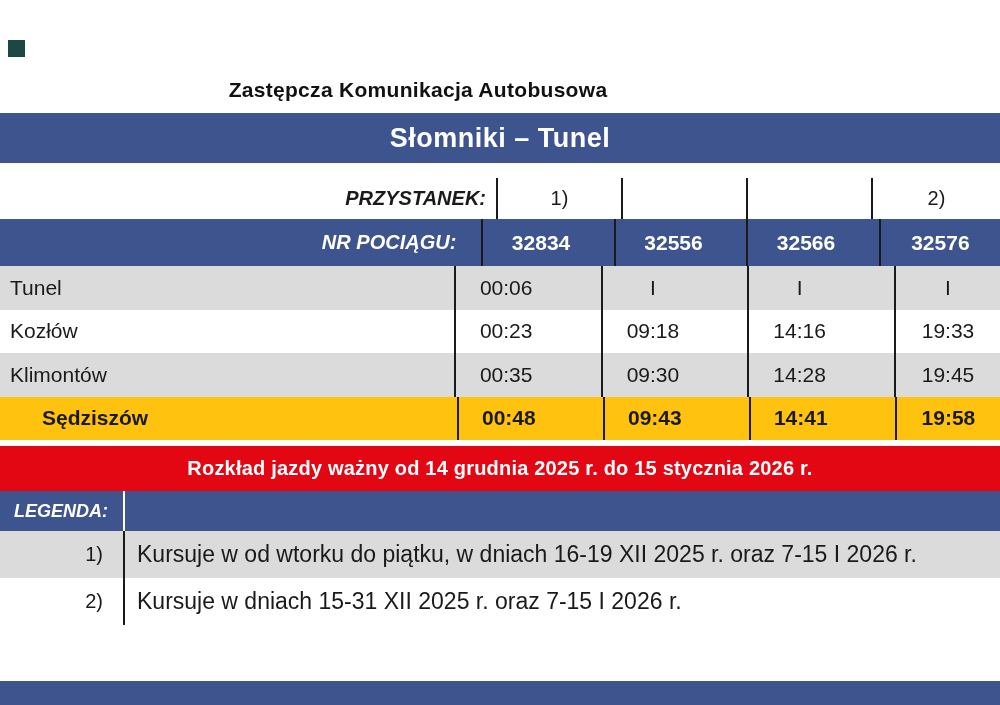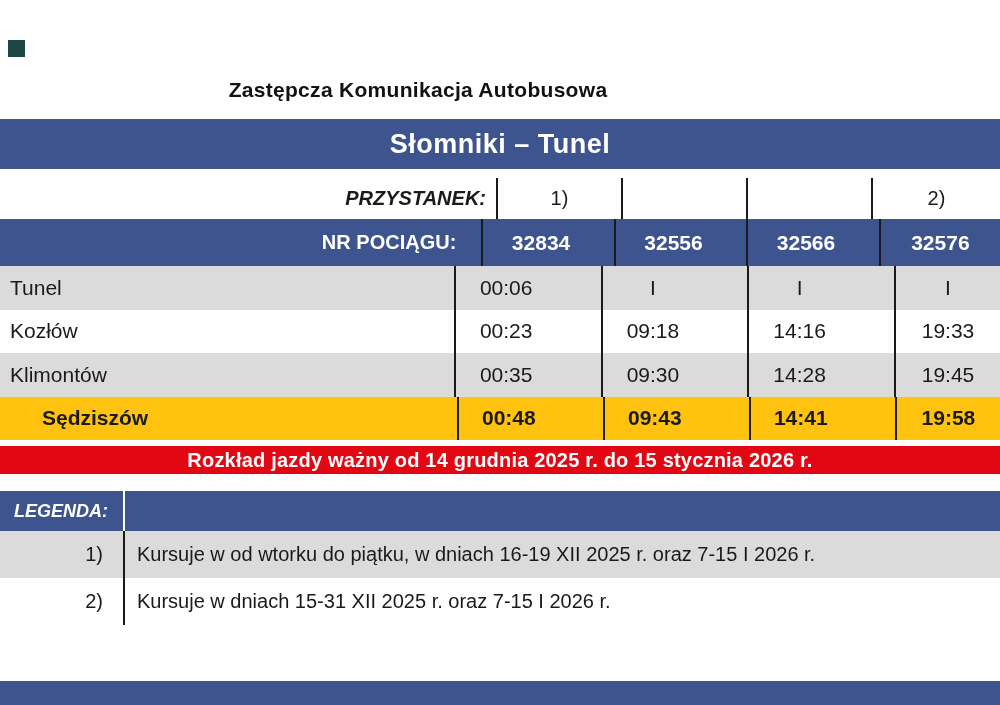--- a/index.html
+++ b/index.html
@@ -19,21 +19,21 @@
   }
 
   .page-title {
     position: absolute; top: 78px; left: 0; width: 836px;
     text-align: center;
     font-size: 21px; font-weight: 700; letter-spacing: 0.3px;
     color: #111111;
   }
 
   .route-bar {
-    position: absolute; top: 119px; left: 0; width: 1000px; height: 50px;
+    position: absolute; top: 113px; left: 0; width: 1000px; height: 50px;
     background: #3e548f;
     display: flex; align-items: center; justify-content: center;
     color: #ffffff; font-size: 27px; font-weight: 700; letter-spacing: 0.5px;
   }
 
   
   .timetable { position: absolute; top: 178px; left: 0; width: 1000px; }
   .t-row { display: flex; width: 1000px; }
   .t-label {
     width: 496px; display: flex; align-items: center; justify-content: flex-end;
@@ -45,33 +45,33 @@
     font-size: 21px;
   }
   .c1, .c2, .c3 { width: 125px; }
   .c4 { width: 129px; }
 
   .row-stop { height: 41px; background: #ffffff; }
   .row-stop .t-label { font-size: 20px; font-weight: 700; font-style: italic; }
   .row-stop .t-cell { font-size: 20px; }
 
   .row-train { height: 47px; background: #3e548f; color: #ffffff; }
-  .row-train .t-label { font-size: 20px; font-weight: 700; }
+  .row-train .t-label { font-size: 20px; font-weight: 700; font-style: italic; }
   .row-train .t-cell { font-weight: 700; margin-left: 15px; }
 
   .row-station { height: 43.5px; gap: 44px; }
   .row-station .t-label { justify-content: flex-start; padding-left: 10px; font-size: 21px; }
   .bg-gray  { background: #dbdbdb; }
   .bg-white { background: #ffffff; }
   .row-highlight { background: #ffc20e; font-weight: 700; }
   .row-highlight .t-label { font-weight: 700; padding-left: 42px; }
 
   
   .validity-bar {
-    position: absolute; top: 446px; left: 0; width: 1000px; height: 28px;
+    position: absolute; top: 446px; left: 0; width: 1000px; height: 45px;
     background: #e30613;
     display: flex; align-items: center; justify-content: center;
     color: #ffffff; font-size: 20px; font-weight: 700; letter-spacing: 0.2px;
   }
 
   
   .legend { position: absolute; top: 491px; left: 0; width: 1000px; }
   .l-row { display: flex; width: 1000px; }
   .l-mark {
     width: 123px; display: flex; align-items: center; justify-content: flex-end;
@@ -80,21 +80,21 @@
   .l-text {
     flex: 1; display: flex; align-items: center;
     padding-left: 12px;
   }
   .legend-header { height: 40px; background: #3e548f; color: #ffffff; }
   .legend-header .l-mark { justify-content: flex-start; padding-left: 14px;
     font-size: 18px; font-weight: 700; font-style: italic; }
   .legend-header .l-text { border-left: 2px solid #ffffff; }
   .legend-item { height: 47px; }
   .legend-item .l-mark { font-size: 20px; }
-  .legend-item .l-text { border-left: 2px solid #1a1a1a; font-size: 20px; text-align: right; }
+  .legend-item .l-text { border-left: 2px solid #1a1a1a; font-size: 23px; text-align: right; }
 
   .footer-bar {
     position: absolute; left: 0; bottom: 0; width: 1000px; height: 24px;
     background: #3e548f;
   }
 </style>
 </head>
 <body>
 
 <div class="corner-square"></div>

